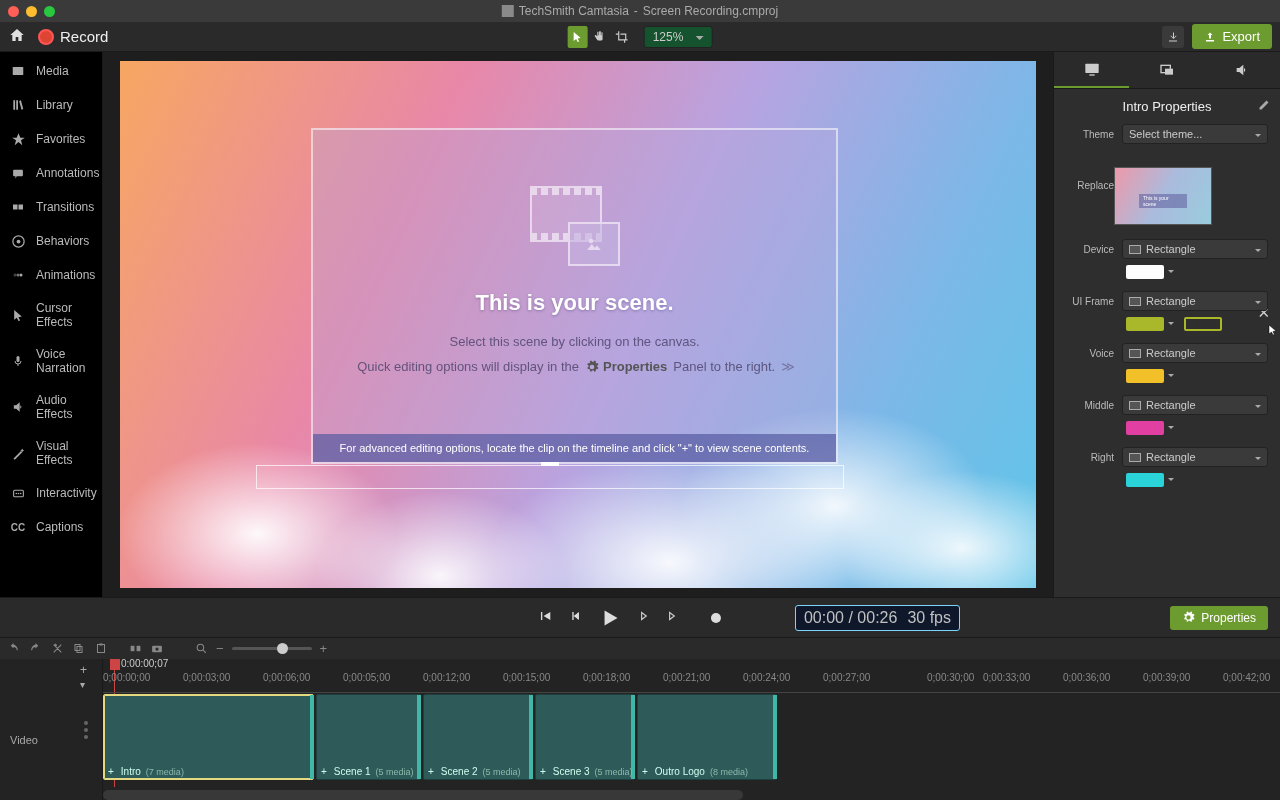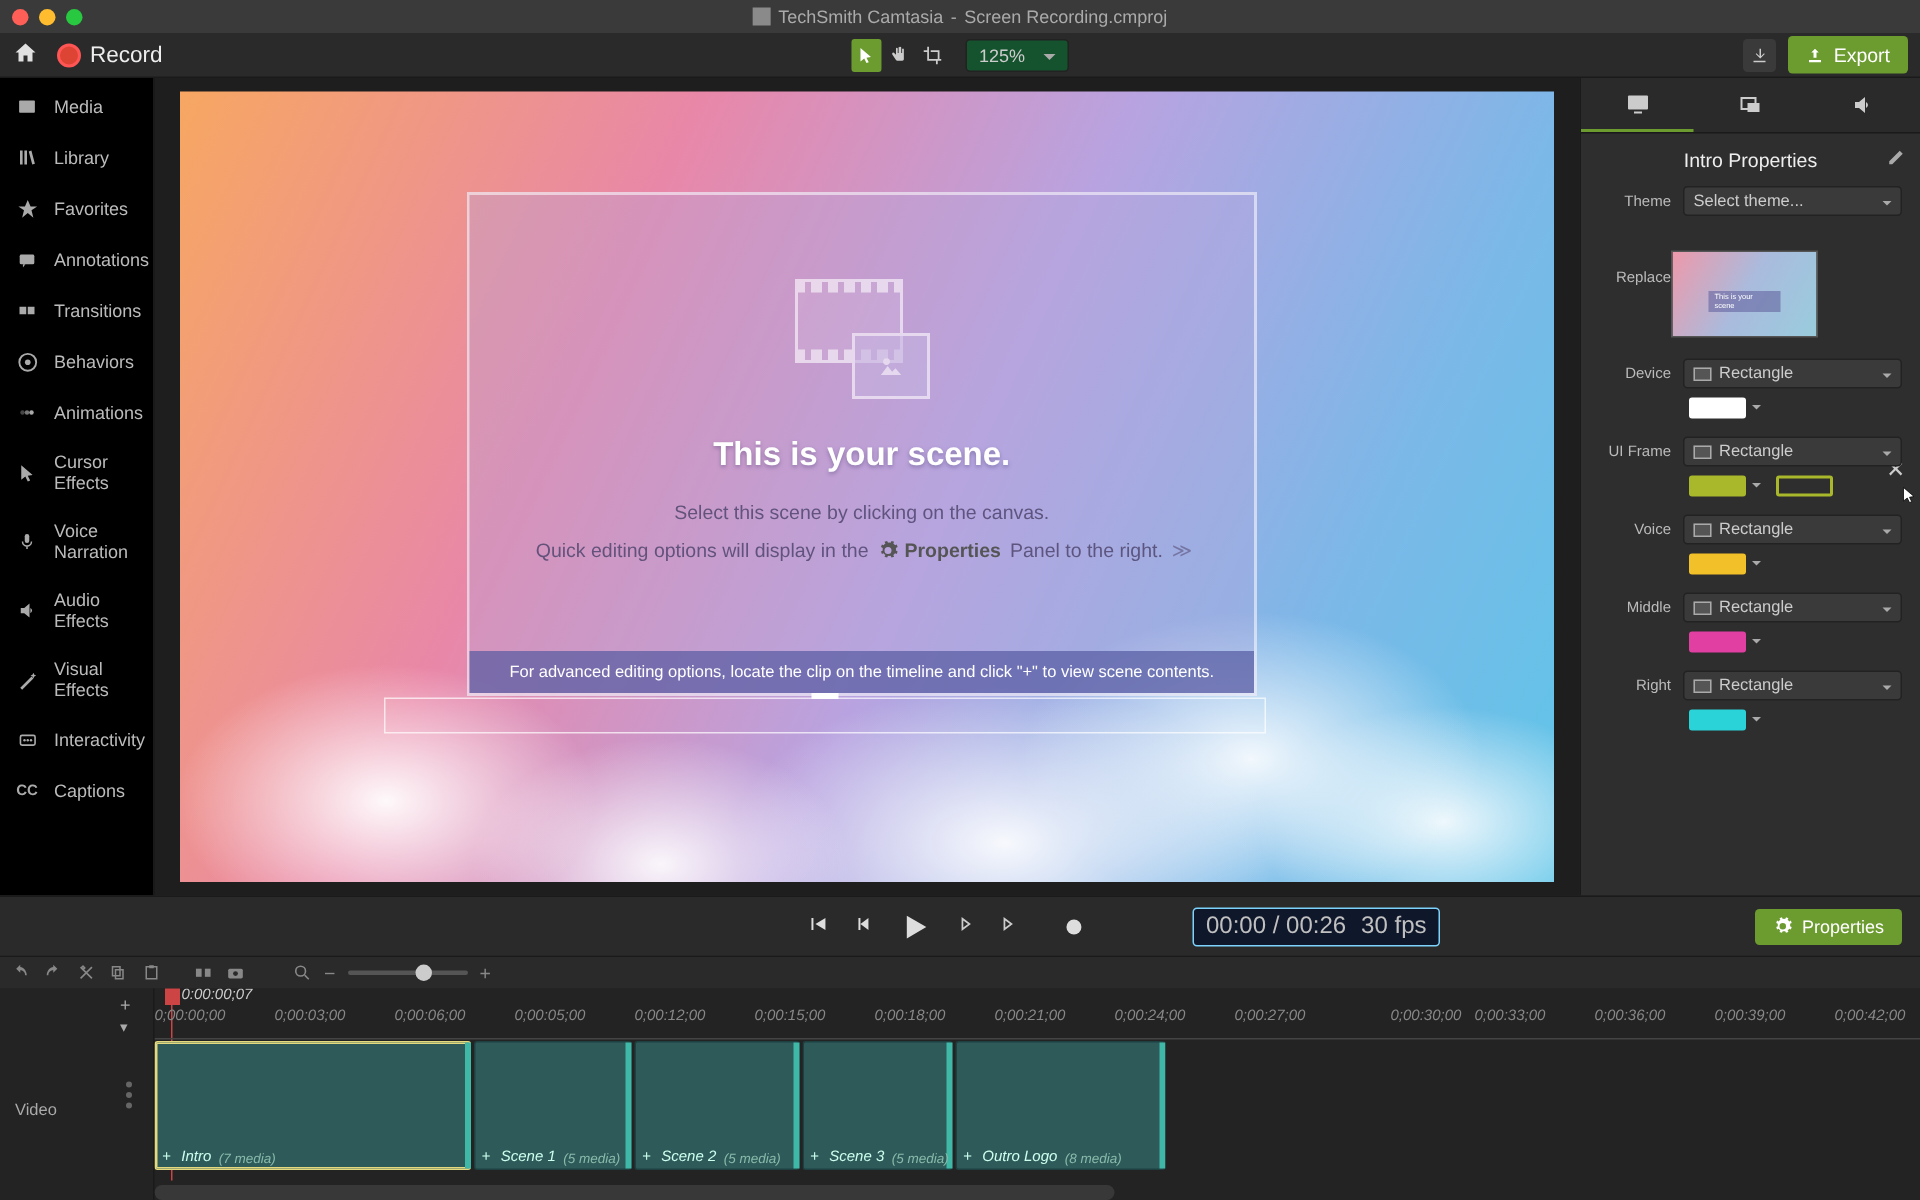--- a/index.html
+++ b/index.html
@@ -113,21 +113,21 @@
     .tl-zoom-thumb { position: absolute; top: -4px; left: 45px; width: 11px; height: 11px; background: #ccc; border-radius: 50%; }
 
     
     .timeline { height: 141px; background: #232323; display: flex; }
     .tl-left { width: 103px; border-right: 1px solid #1a1a1a; position: relative; }
     .tl-plus { position: absolute; left: 80px; top: 4px; color: #aaa; font-size: 12px; cursor: pointer; }
     .tl-chev-dn { position: absolute; left: 80px; top: 20px; color: #aaa; font-size: 10px; cursor: pointer; }
     .tl-track-label { position: absolute; top: 75px; left: 10px; font-size: 11px; color: #aaa; }
     .tl-dots { position: absolute; top: 62px; left: 84px; display: flex; flex-direction: column; gap: 3px; }
     .tl-dots span { width: 4px; height: 4px; background: #666; border-radius: 50%; }
-    .tl-right { flex: 1; position: relative; overflow: hidden; font-style: italic; }
+    .tl-right { flex: 1; position: relative; overflow: hidden; }
     .playhead-row { height: 10px; position: relative; }
     .playhead-time { position: absolute; left: 18px; top: -1px; font-size: 10px; color: #ccc; }
     .playhead-mark { position: absolute; left: 7px; top: -1px; width: 10px; height: 12px; background: #c44; }
     .playhead-line { position: absolute; left: 11px; top: 8px; width: 1px; height: 120px; background: #c44; }
     .ruler { height: 24px; border-bottom: 1px solid #444; position: relative; }
     .tick { position: absolute; top: 3px; font-size: 10px; color: #888; }
     .tl-clips { position: relative; height: 90px; top: 1px; }
     .clip { position: absolute; top: 0; height: 86px; background: #2f5a5a; border: 1px solid #1f4040; border-radius: 2px; }
     .clip.sel { border: 1px solid #e4d97f; box-shadow: 0 0 0 1px #e4d97f inset; }
     .clip-handle { position: absolute; right: -1px; top: 0; bottom: 0; width: 4px; background: #3fb8a8; }

